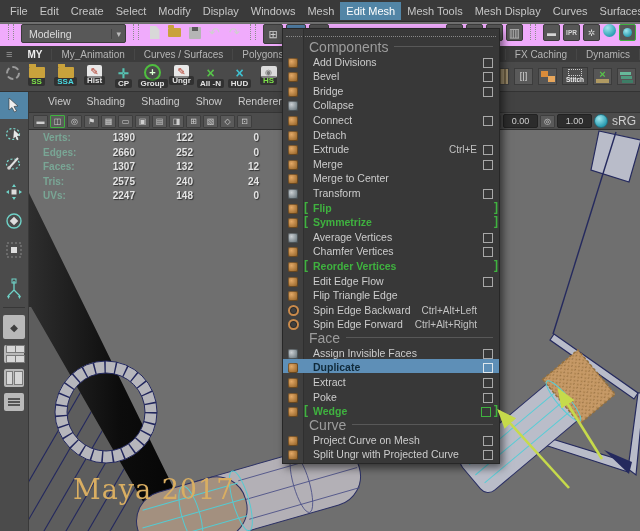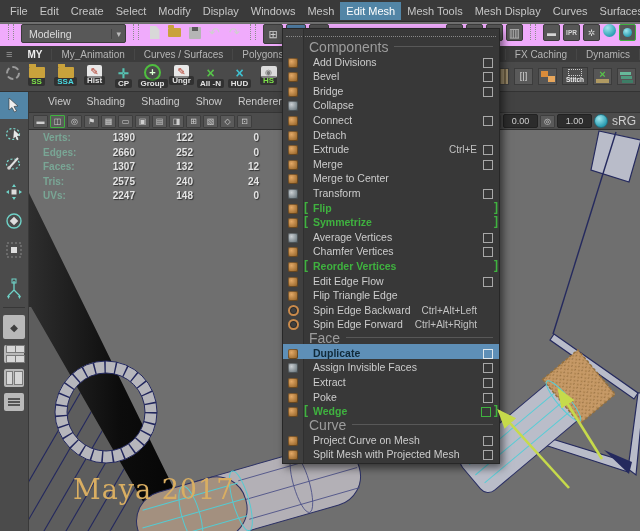--- a/index.html
+++ b/index.html
@@ -578,32 +578,32 @@
       <span class="mic">
         <b class="si"></b>
       </span>
       <span class="ml">Spin Edge Forward</span>
       <span class="ms">Ctrl+Alt+Right</span>
     </div>
   <div class="mh">
       <span>Face</span>
       <i></i>
     </div>
+  <div class="mi">
+      <span class="mic">
+        <b class="gi"></b>
+      </span>
+      <span class="ml">Assign Invisible Faces</span>
+      <span class="mb"></span>
+    </div>
   <div class="mi sel">
       <span class="mic">
         <b></b>
       </span>
       <span class="ml">Duplicate</span>
-      <span class="mb"></span>
-    </div>
-  <div class="mi">
-      <span class="mic">
-        <b class="gi"></b>
-      </span>
-      <span class="ml">Assign Invisible Faces</span>
       <span class="mb"></span>
     </div>
   <div class="mi">
       <span class="mic">
         <b></b>
       </span>
       <span class="ml">Extract</span>
       <span class="mb"></span>
     </div>
   <div class="mi">
@@ -628,21 +628,21 @@
       <span class="mic">
         <b></b>
       </span>
       <span class="ml">Project Curve on Mesh</span>
       <span class="mb"></span>
     </div>
   <div class="mi">
       <span class="mic">
         <b></b>
       </span>
-      <span class="ml">Split Mesh with Projected Mesh</span>
+      <span class="ml">Split Ungr with Projected Curve</span>
       <span class="mb"></span>
     </div>
 </div>
 
 <svg id="annot" width="640" height="531" viewBox="0 0 640 531">
   <defs>
     <marker id="ah" markerWidth="9" markerHeight="8" refX="6.5" refY="3" orient="auto">
       <path d="M0,0 L7.5,3 L0,6 Z" fill="#c6da4b"></path>
     </marker>
   </defs>

